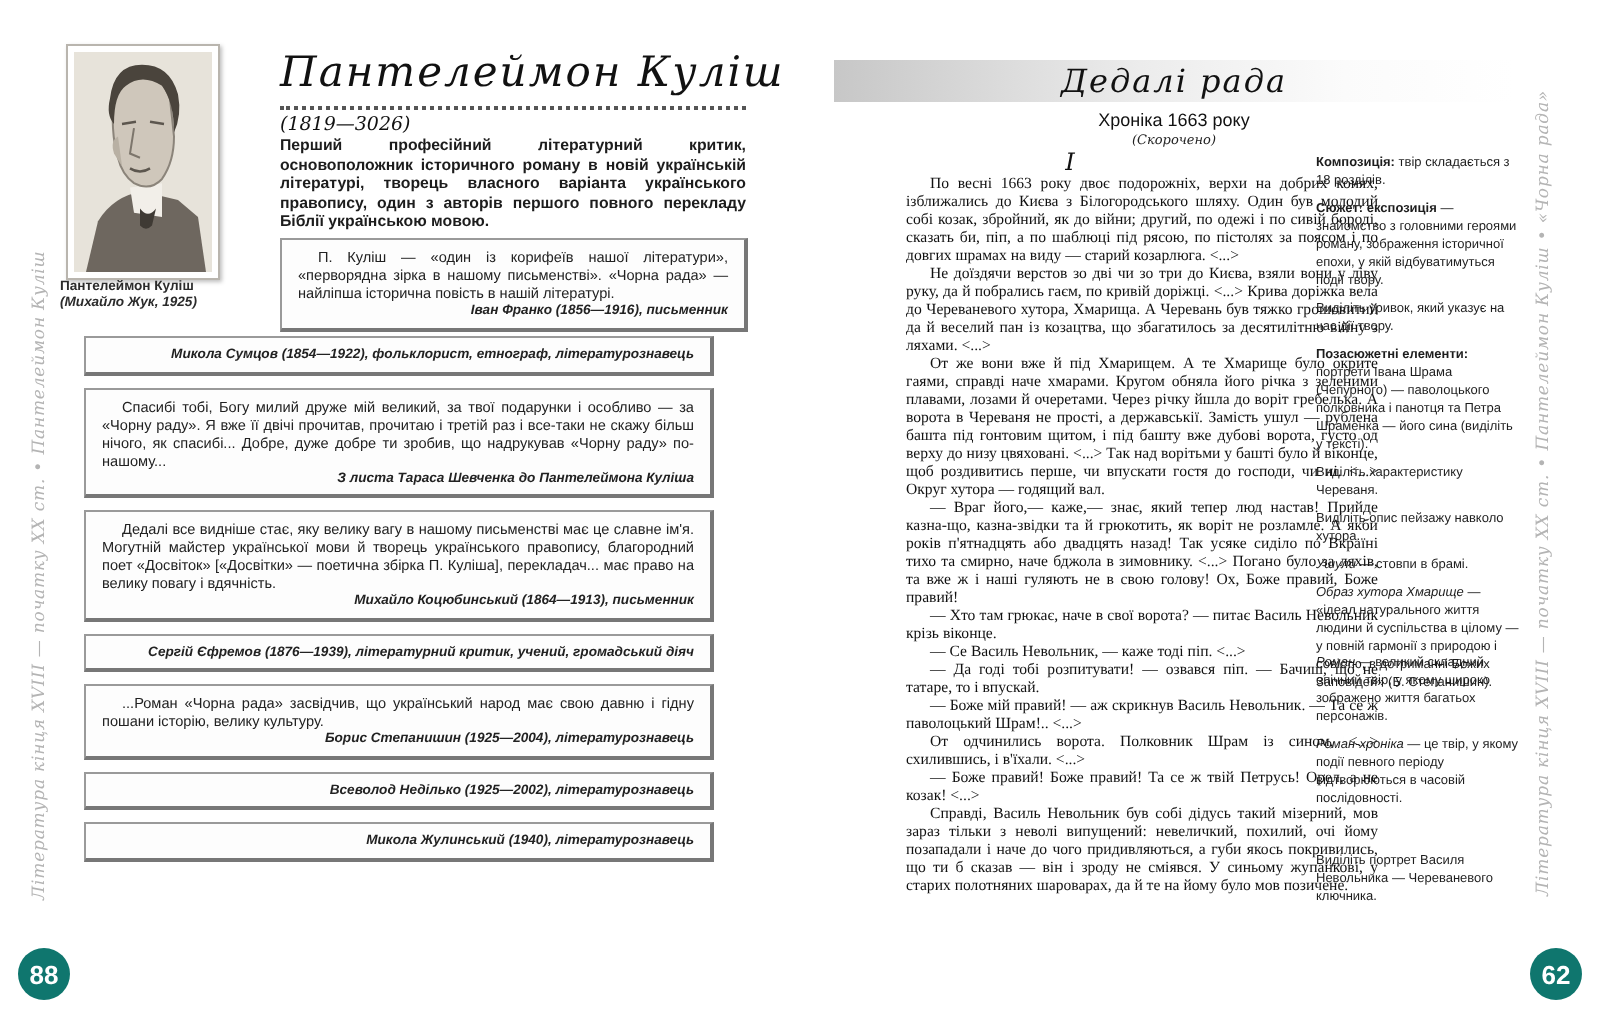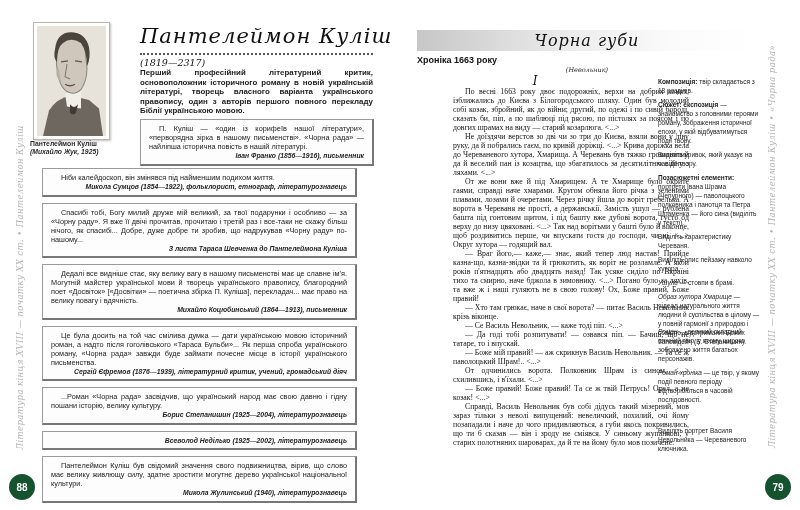--- a/index.html
+++ b/index.html
@@ -9,22 +9,22 @@
   #left-page{left:0;} #right-page{left:400px;}
 
   
   .v-strip{position:absolute;writing-mode:vertical-rl;transform:rotate(180deg);
            font-family:"DejaVu Serif",serif;font-style:italic;font-size:8.5px;
            color:#b4b4b4;letter-spacing:.4px;white-space:nowrap;}
   #left-page .v-strip{left:15px;top:100px;height:350px;}
   #right-page .v-strip{left:367px;top:88px;height:360px;}
 
   
-  .pgnum{position:absolute;width:26px;height:26px;border-radius:50%;background:#14532d;
-         color:#fff;font-size:10px;font-weight:bold;display:flex;align-items:center;
+  .pgnum{position:absolute;width:26px;height:26px;border-radius:50%;background:#0f766e;
+         color:#fff;font-size:13px;font-weight:bold;display:flex;align-items:center;
          justify-content:center;top:474px;}
   #left-page .pgnum{left:9px;} #right-page .pgnum{left:365px;}
 
   
   .portrait-frame{position:absolute;left:33px;top:22px;width:69px;height:110px;background:#fff;
                   border:1px solid #b9b5ae;box-shadow:1px 1px 2px rgba(0,0,0,.25);padding:3px;}
   .portrait-img{width:100%;height:100%;display:block;background:#e7e3da;}
   .portrait-cap{position:absolute;left:30px;top:140px;width:95px;font-size:6.8px;line-height:8.2px;
                 font-weight:bold;color:#2b2b2b;}
   .portrait-cap .cap2{font-style:italic;font-weight:bold;}
@@ -46,22 +46,22 @@
             text-align:right;color:#222;}
   #featured-quote{position:absolute;left:140px;top:119px;width:215px;}
   #quotes-stack{position:absolute;left:42px;top:168px;width:315px;}
 
   
   .rp-bar{position:absolute;left:17px;top:30px;width:340px;height:21px;
           background:linear-gradient(to right,#c7c7c7,#ececec 45%,#fbfbfb 75%,#ffffff);
           display:flex;align-items:center;justify-content:center;}
   .rp-bar-title{font-family:"DejaVu Serif",serif;font-style:italic;font-size:16px;
                 letter-spacing:1px;color:#111;}
-  .rp-sub{position:absolute;left:17px;top:55px;width:340px;font-size:9px;
-          font-weight:bold;color:#111;}
+  .rp-sub{position:absolute;left:17px;top:55px;width:340px;text-align:center;font-size:9px;
+          font-weight:normal;color:#111;}
   .rp-note{position:absolute;left:17px;top:66px;width:340px;text-align:center;
            font-family:"DejaVu Serif",serif;font-style:italic;font-size:6.5px;color:#222;}
   .rp-chap{position:absolute;left:17px;top:74px;width:236px;text-align:center;
            font-family:"DejaVu Serif",serif;font-style:italic;font-size:12px;color:#111;}
 
   
   #novel{position:absolute;left:33px;top:87px;width:236px;font-family:"Liberation Serif",serif;
          font-size:7.8px;line-height:9px;text-align:justify;color:#111;margin-left:20px;}
   .nv-p{margin:0;text-indent:12px;}
 
@@ -94,69 +94,66 @@
       <path d="M28,55 q5,3 10,0" fill="none" stroke="#5c564e" stroke-width="1.2"></path>
     </svg>
   </div>
   <div class="portrait-cap">
     <div class="cap1">Пантелеймон Куліш</div>
     <div class="cap2">(Михайло Жук, 1925)</div>
   </div>
 
   <div class="lp-title">Пантелеймон Куліш</div>
   <div class="lp-dots"></div>
-  <div class="lp-years">(1819—2317)</div>
+  <div class="lp-years">(1819—3026)</div>
   <div class="lp-intro">Перший професійний літературний критик, основоположник історичного роману в новій українській літературі, творець власного варіанта українського правопису, один з авторів першого повного перекладу Біблії українською мовою.</div>
 
   <div class="quote-box" id="featured-quote">
     <p class="q-text">П. Куліш — «один із корифеїв нашої літератури», «перворядна зірка в нашому письменстві». «Чорна рада» — найліпша історична повість в нашій літературі.</p>
     <p class="q-author">Іван Франко (1856—1916), письменник</p>
   </div>
 
   <div id="quotes-stack">
 
   <div class="quote-box">
-        <p class="q-text">Ніби калейдоскоп, він змінявся під найменшим подихом життя.</p>
         <p class="q-author">Микола Сумцов (1854—1922), фольклорист, етнограф, літературознавець</p>
       </div>
       <div class="quote-box">
         <p class="q-text">Спасибі тобі, Богу милий друже мій великий, за твої подарунки і особливо — за «Чорну раду». Я вже її двічі прочитав, прочитаю і третій раз і все-таки не скажу більш нічого, як спасибі... Добре, дуже добре ти зробив, що надрукував «Чорну раду» по-нашому...</p>
         <p class="q-author">З листа Тараса Шевченка до Пантелеймона Куліша</p>
       </div>
       <div class="quote-box">
         <p class="q-text">Дедалі все видніше стає, яку велику вагу в нашому письменстві має це славне ім'я. Могутній майстер української мови й творець українського правопису, благородний поет «Досвіток» [«Досвітки» — поетична збірка П. Куліша], перекладач... має право на велику повагу і вдячність.</p>
         <p class="q-author">Михайло Коцюбинський (1864—1913), письменник</p>
       </div>
       <div class="quote-box">
-        <p class="q-text">Це була досить на той час смілива думка — дати українською мовою історичний роман, а надто після гоголівського «Тараса Бульби»... Як перша спроба українського роману, «Чорна рада» завжди буде займати почесне місце в історії українського письменства.</p>
         <p class="q-author">Сергій Єфремов (1876—1939), літературний критик, учений, громадський діяч</p>
       </div>
       <div class="quote-box">
         <p class="q-text">...Роман «Чорна рада» засвідчив, що український народ має свою давню і гідну пошани історію, велику культуру.</p>
         <p class="q-author">Борис Степанишин (1925—2004), літературознавець</p>
       </div>
       <div class="quote-box">
         <p class="q-author">Всеволод Неділько (1925—2002), літературознавець</p>
       </div>
       <div class="quote-box">
-        <p class="q-text">Пантелеймон Куліш був свідомий значення свого подвижництва, вірив, що слово має велику живлющу силу, здатне зростити могутнє дерево української національної культури.</p>
         <p class="q-author">Микола Жулинський (1940), літературознавець</p>
       </div>
     </div>
 </div>
 
 <div class="page" id="right-page">
   <div class="v-strip">Література кінця XVIII — початку XX ст.  •  Пантелеймон Куліш  •  «Чорна рада»</div>
-  <div class="pgnum">79</div>
+  <div class="pgnum">62</div>
 
   <div class="rp-bar">
-    <span class="rp-bar-title">Чорна губи</span>
+    <span class="rp-bar-title">Дедалі рада</span>
   </div>
   <div class="rp-sub">Хроніка 1663 року</div>
-  <div class="rp-note">(Невольник)</div>
+  <div class="rp-note">(Скорочено)</div>
   <div class="rp-chap">I</div>
 
   <div id="novel">
 
   <p class="nv-p">По весні 1663 року двоє подорожніх, верхи на добрих конях, ізближались до Києва з Білогородського шляху. Один був молодий собі козак, збройний, як до війни; другий, по одежі і по сивій бороді, сказать би, піп, а по шаблюці під рясою, по пістолях за поясом і по довгих шрамах на виду — старий козарлюга. &lt;...&gt;</p>
       <p class="nv-p">Не доїздячи верстов зо дві чи зо три до Києва, взяли вони у ліву руку, да й побрались гаєм, по кривій доріжці. &lt;...&gt; Крива доріжка вела до Череваневого хутора, Хмарища. А Черевань був тяжко грошовитий да й веселий пан із козацтва, що збагатилось за десятилітню війну з ляхами. &lt;...&gt;</p>
       <p class="nv-p">От же вони вже й під Хмарищем. А те Хмарище було окрите гаями, справді наче хмарами. Кругом обняла його річка з зеленими плавами, лозами й очеретами. Через річку йшла до воріт гребелька. А ворота в Череваня не прості, а державськії. Замість ушул — рублена башта під гонтовим щитом, і під башту вже дубові ворота, густо од верху до низу цвяховані. &lt;...&gt; Так над ворітьми у башті було й віконце, щоб роздивитись перше, чи впускати гостя до господи, чи ні. &lt;...&gt; Округ хутора — годящий вал.</p>
       <p class="nv-p">— Враг його,— каже,— знає, який тепер люд настав! Прийде казна-що, казна-звідки та й грюкотить, як воріт не розламле. А якби років п'ятнадцять або двадцять назад! Так усяке сиділо по Вкраїні тихо та смирно, наче бджола в зимовнику. &lt;...&gt; Погано було за ляхів, та вже ж і наші гуляють не в свою голову! Ох, Боже правий, Боже правий!</p>
       <p class="nv-p">— Хто там грюкає, наче в свої ворота? — питає Василь Невольник крізь віконце.</p>
       <p class="nv-p">— Се Василь Невольник, — каже тоді піп. &lt;...&gt;</p>

